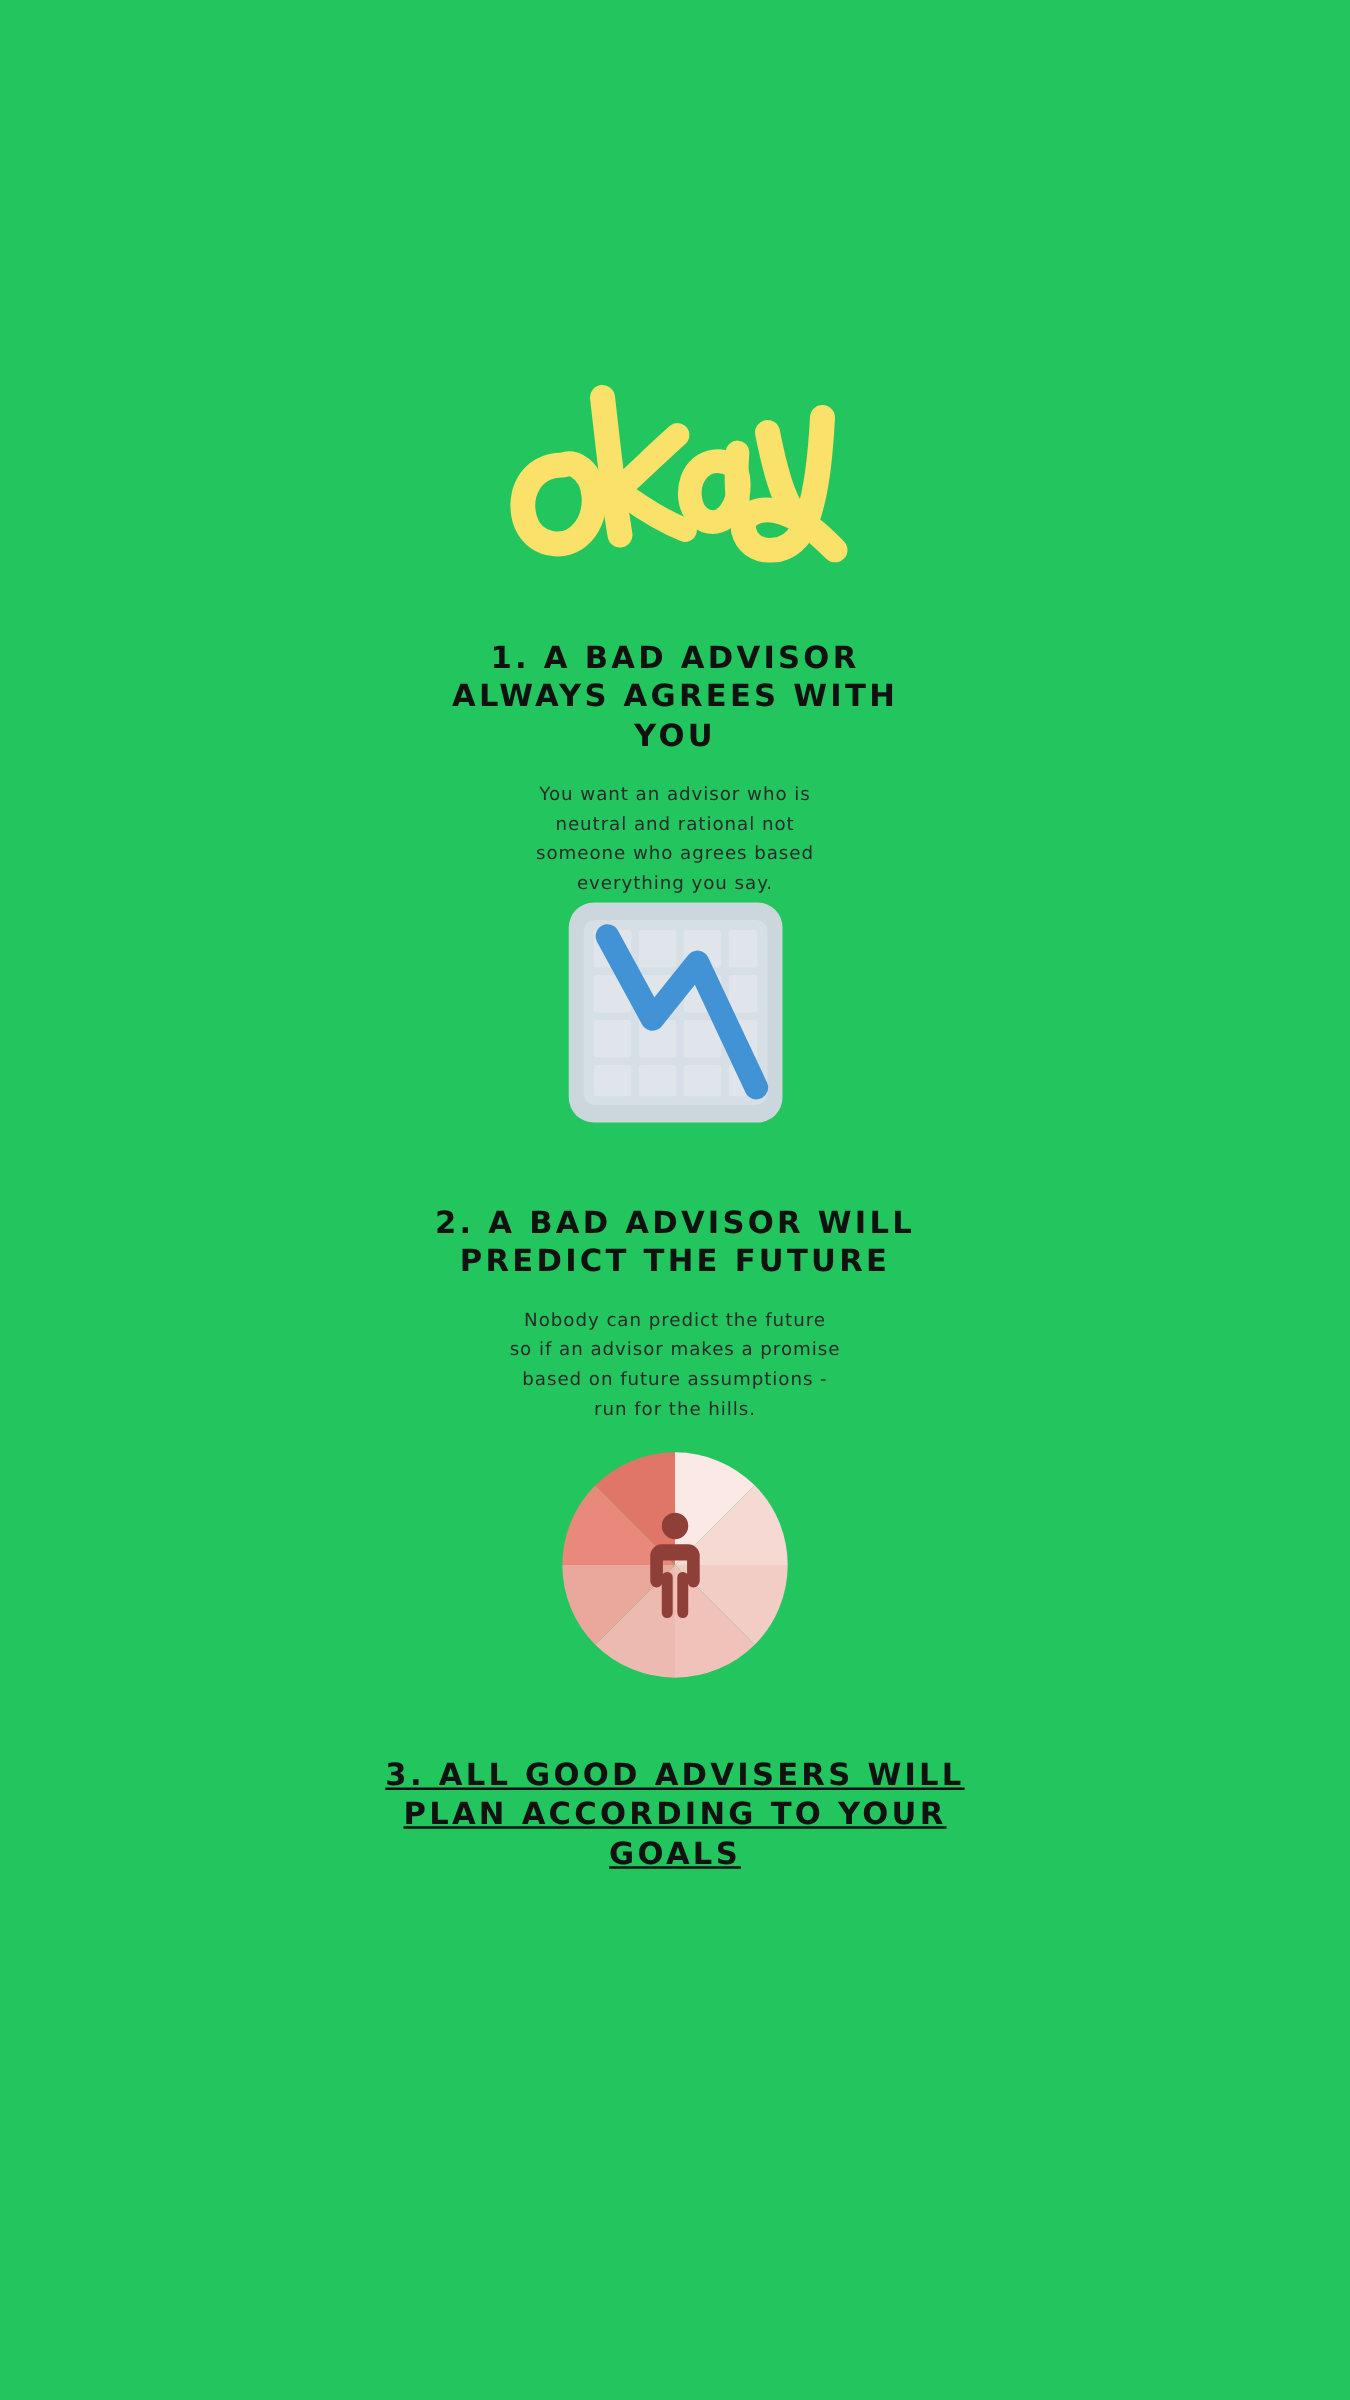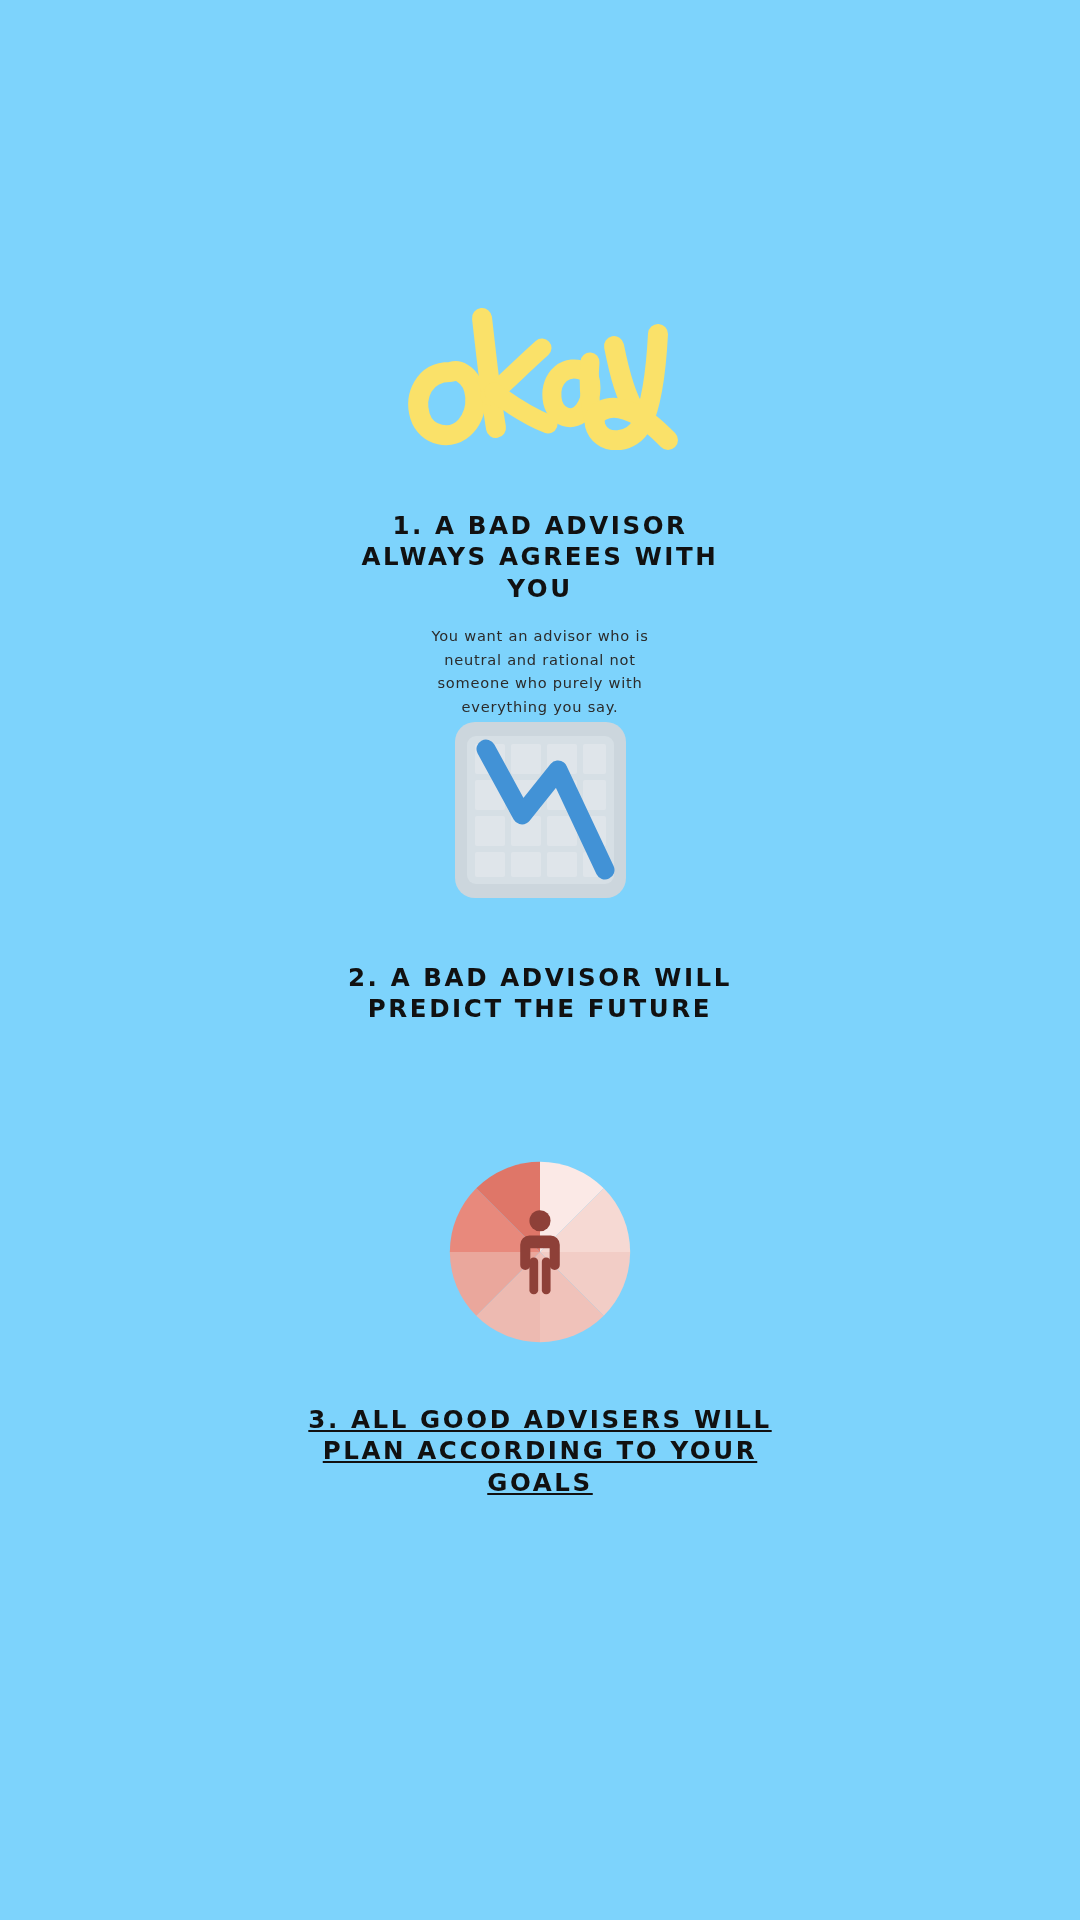--- a/index.html
+++ b/index.html
@@ -11,21 +11,21 @@
     width: 1080px;
     height: 1920px;
     font-family: "DejaVu Sans", sans-serif;
     overflow: hidden;
   }
 
   .page {
     position: relative;
     width: 1080px;
     height: 1920px;
-    background: #7dd3fc;
+    background: #22c55e;
   }
 
   
   .brand-wrap {
     position: absolute;
     top: 300px;
     left: 0;
     width: 1080px;
     display: flex;
     justify-content: center;
@@ -129,21 +129,21 @@
         <path d="M268 34 C266 72 262 104 252 124 C242 144 214 146 206 128 C199 112 218 104 236 110 C254 116 268 130 278 140" stroke-width="20"></path>
       </g>
     </svg>
     <span class="brand-text-alt">okay</span>
   </div>
 
   <section class="section section-1">
     <h2 class="heading s1-heading">1. A BAD ADVISOR ALWAYS AGREES WITH YOU</h2>
     <p class="body-copy s1-copy">You want an advisor who is
 neutral and rational not
-someone who purely with
+someone who agrees based
 everything you say.</p>
   </section>
 
   <section class="section section-2">
     <div class="icon-slot">
       <svg class="chart-icon" width="175" height="180" viewBox="0 0 175 180" aria-hidden="true">
 
         <rect x="2" y="2" width="171" height="176" rx="20" ry="20" fill="#ccd6dd"></rect>
 
         <rect x="14" y="16" width="147" height="148" rx="9" ry="9" fill="#d6dfe5"></rect>
@@ -167,20 +167,24 @@
           <rect x="22" y="132" width="30" height="25" rx="2"></rect>
           <rect x="58" y="132" width="30" height="25" rx="2"></rect>
           <rect x="94" y="132" width="30" height="25" rx="2"></rect>
           <rect x="130" y="132" width="23" height="25" rx="2"></rect>
         </g>
 
         <polyline points="33,29 69,95 105,50 152,150" fill="none" stroke="#4292d6" stroke-width="19" stroke-linecap="round" stroke-linejoin="round"></polyline>
       </svg>
     </div>
     <h2 class="heading s2-heading">2. A BAD ADVISOR WILL PREDICT THE FUTURE</h2>
+    <p class="body-copy s2-copy">Nobody can predict the future
+so if an advisor makes a promise
+based on future assumptions -
+run for the hills.</p>
   </section>
 
   <section class="section section-3">
     <div class="icon-slot">
       <svg class="pie-icon" width="184" height="184" viewBox="0 0 200 200" aria-hidden="true">
 
         <g transform="translate(100,100)">
 
           <path d="M0 0 L0 -98 A98 98 0 0 1 69.3 -69.3 Z" fill="#fbe9e6"></path>
 

